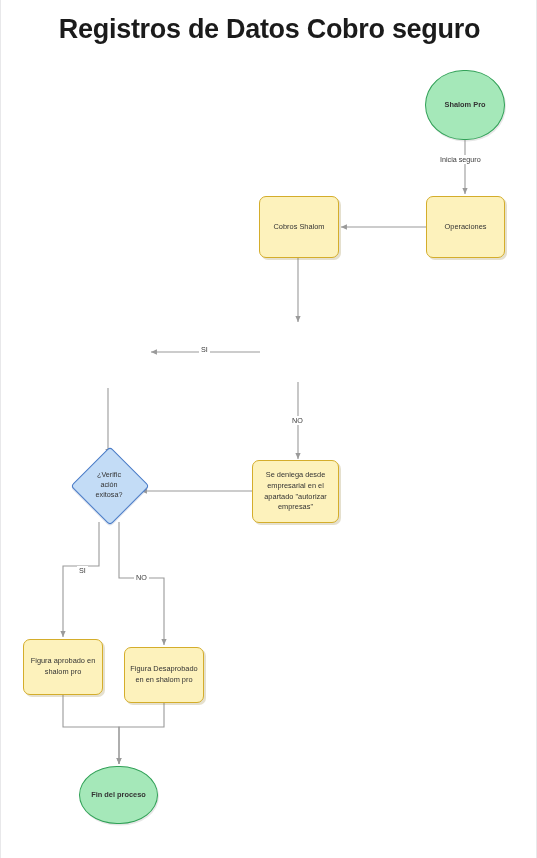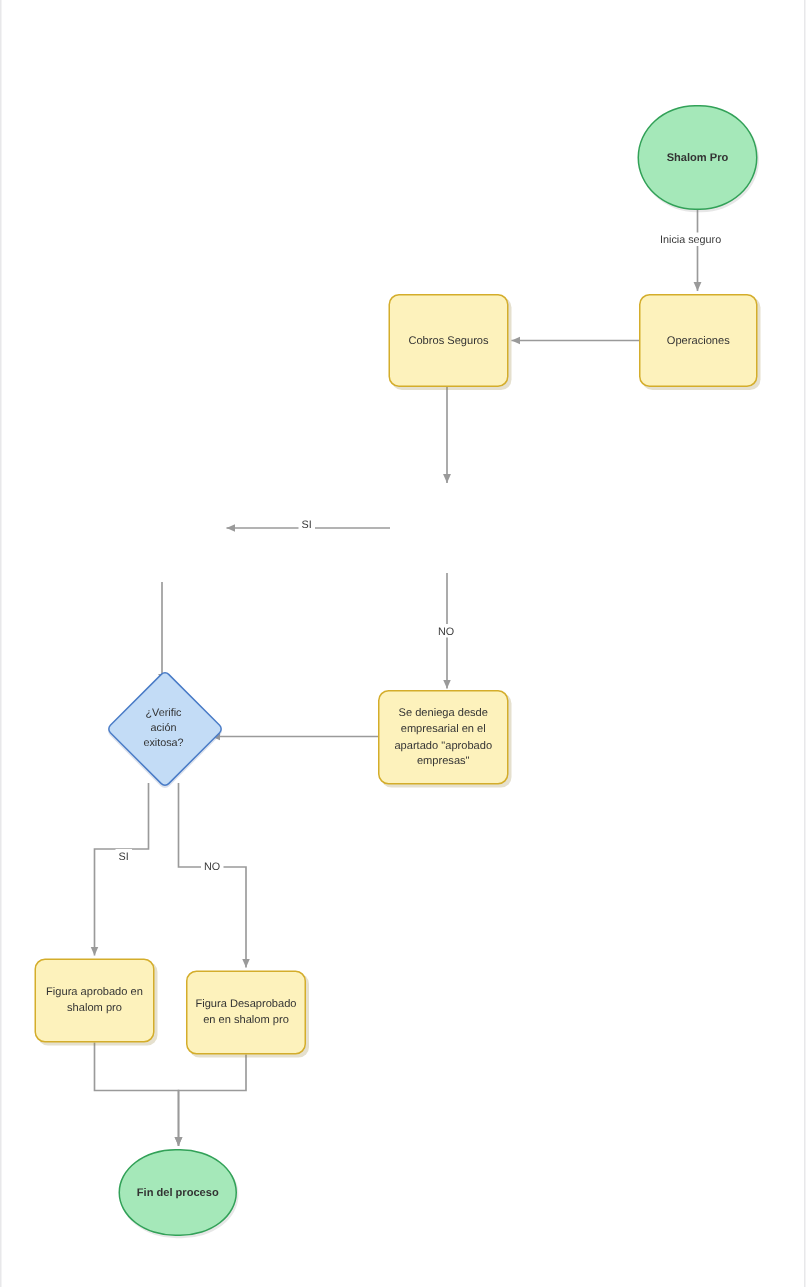--- a/index.html
+++ b/index.html
@@ -107,20 +107,21 @@
     padding: 0 2px;
     font-family: "Liberation Sans", sans-serif;
     white-space: nowrap;
   }
 </style>
 </head>
 <body>
 
 <div id="canvas">
 
+  <div id="title">Registros de Datos Cobro seguro</div>
 
   <svg class="edges" viewBox="0 0 537 858" width="537" height="858" aria-hidden="true">
     <defs>
       <marker id="arrow" viewBox="0 0 10 10" refX="9" refY="5" markerWidth="6" markerHeight="6" orient="auto-start-reverse">
         <path d="M 0 1 L 9 5 L 0 9 z" fill="#9a9a9a"></path>
       </marker>
     </defs>
     <g fill="none" stroke="#9a9a9a" stroke-width="1.1" marker-end="url(#arrow)">
 
       <path d="M 464,139 L 464,194"></path>
@@ -149,27 +150,27 @@
 
   <div class="node terminator" style="left:424px; top:70px; width:80px; height:70px;">
     <span class="label">Shalom Pro</span>
   </div>
 
   <div class="node process" style="left:425px; top:196px; width:79px; height:62px;">
     <span class="label">Operaciones</span>
   </div>
 
   <div class="node process" style="left:258px; top:196px; width:80px; height:62px;">
-    <span class="label">Cobros Seguros</span>
+    <span class="label">Cobros Shalom</span>
   </div>
 
 
 
   <div class="node process" style="left:251px; top:460px; width:87px; height:63px;">
-    <span class="label">Se deniega desde empresarial en el apartado "aprobado empresas"</span>
+    <span class="label">Se deniega desde empresarial en el apartado "autorizar empresas"</span>
   </div>
 
   <div class="decision-wrap" style="left:81px; top:458px; width:54px; height:54px;">
     <div class="decision-shape"></div>
     <div class="decision-text">¿Verific
 ación
 exitosa?</div>
   </div>
 
   <div class="node process" style="left:22px; top:639px; width:80px; height:56px;">

